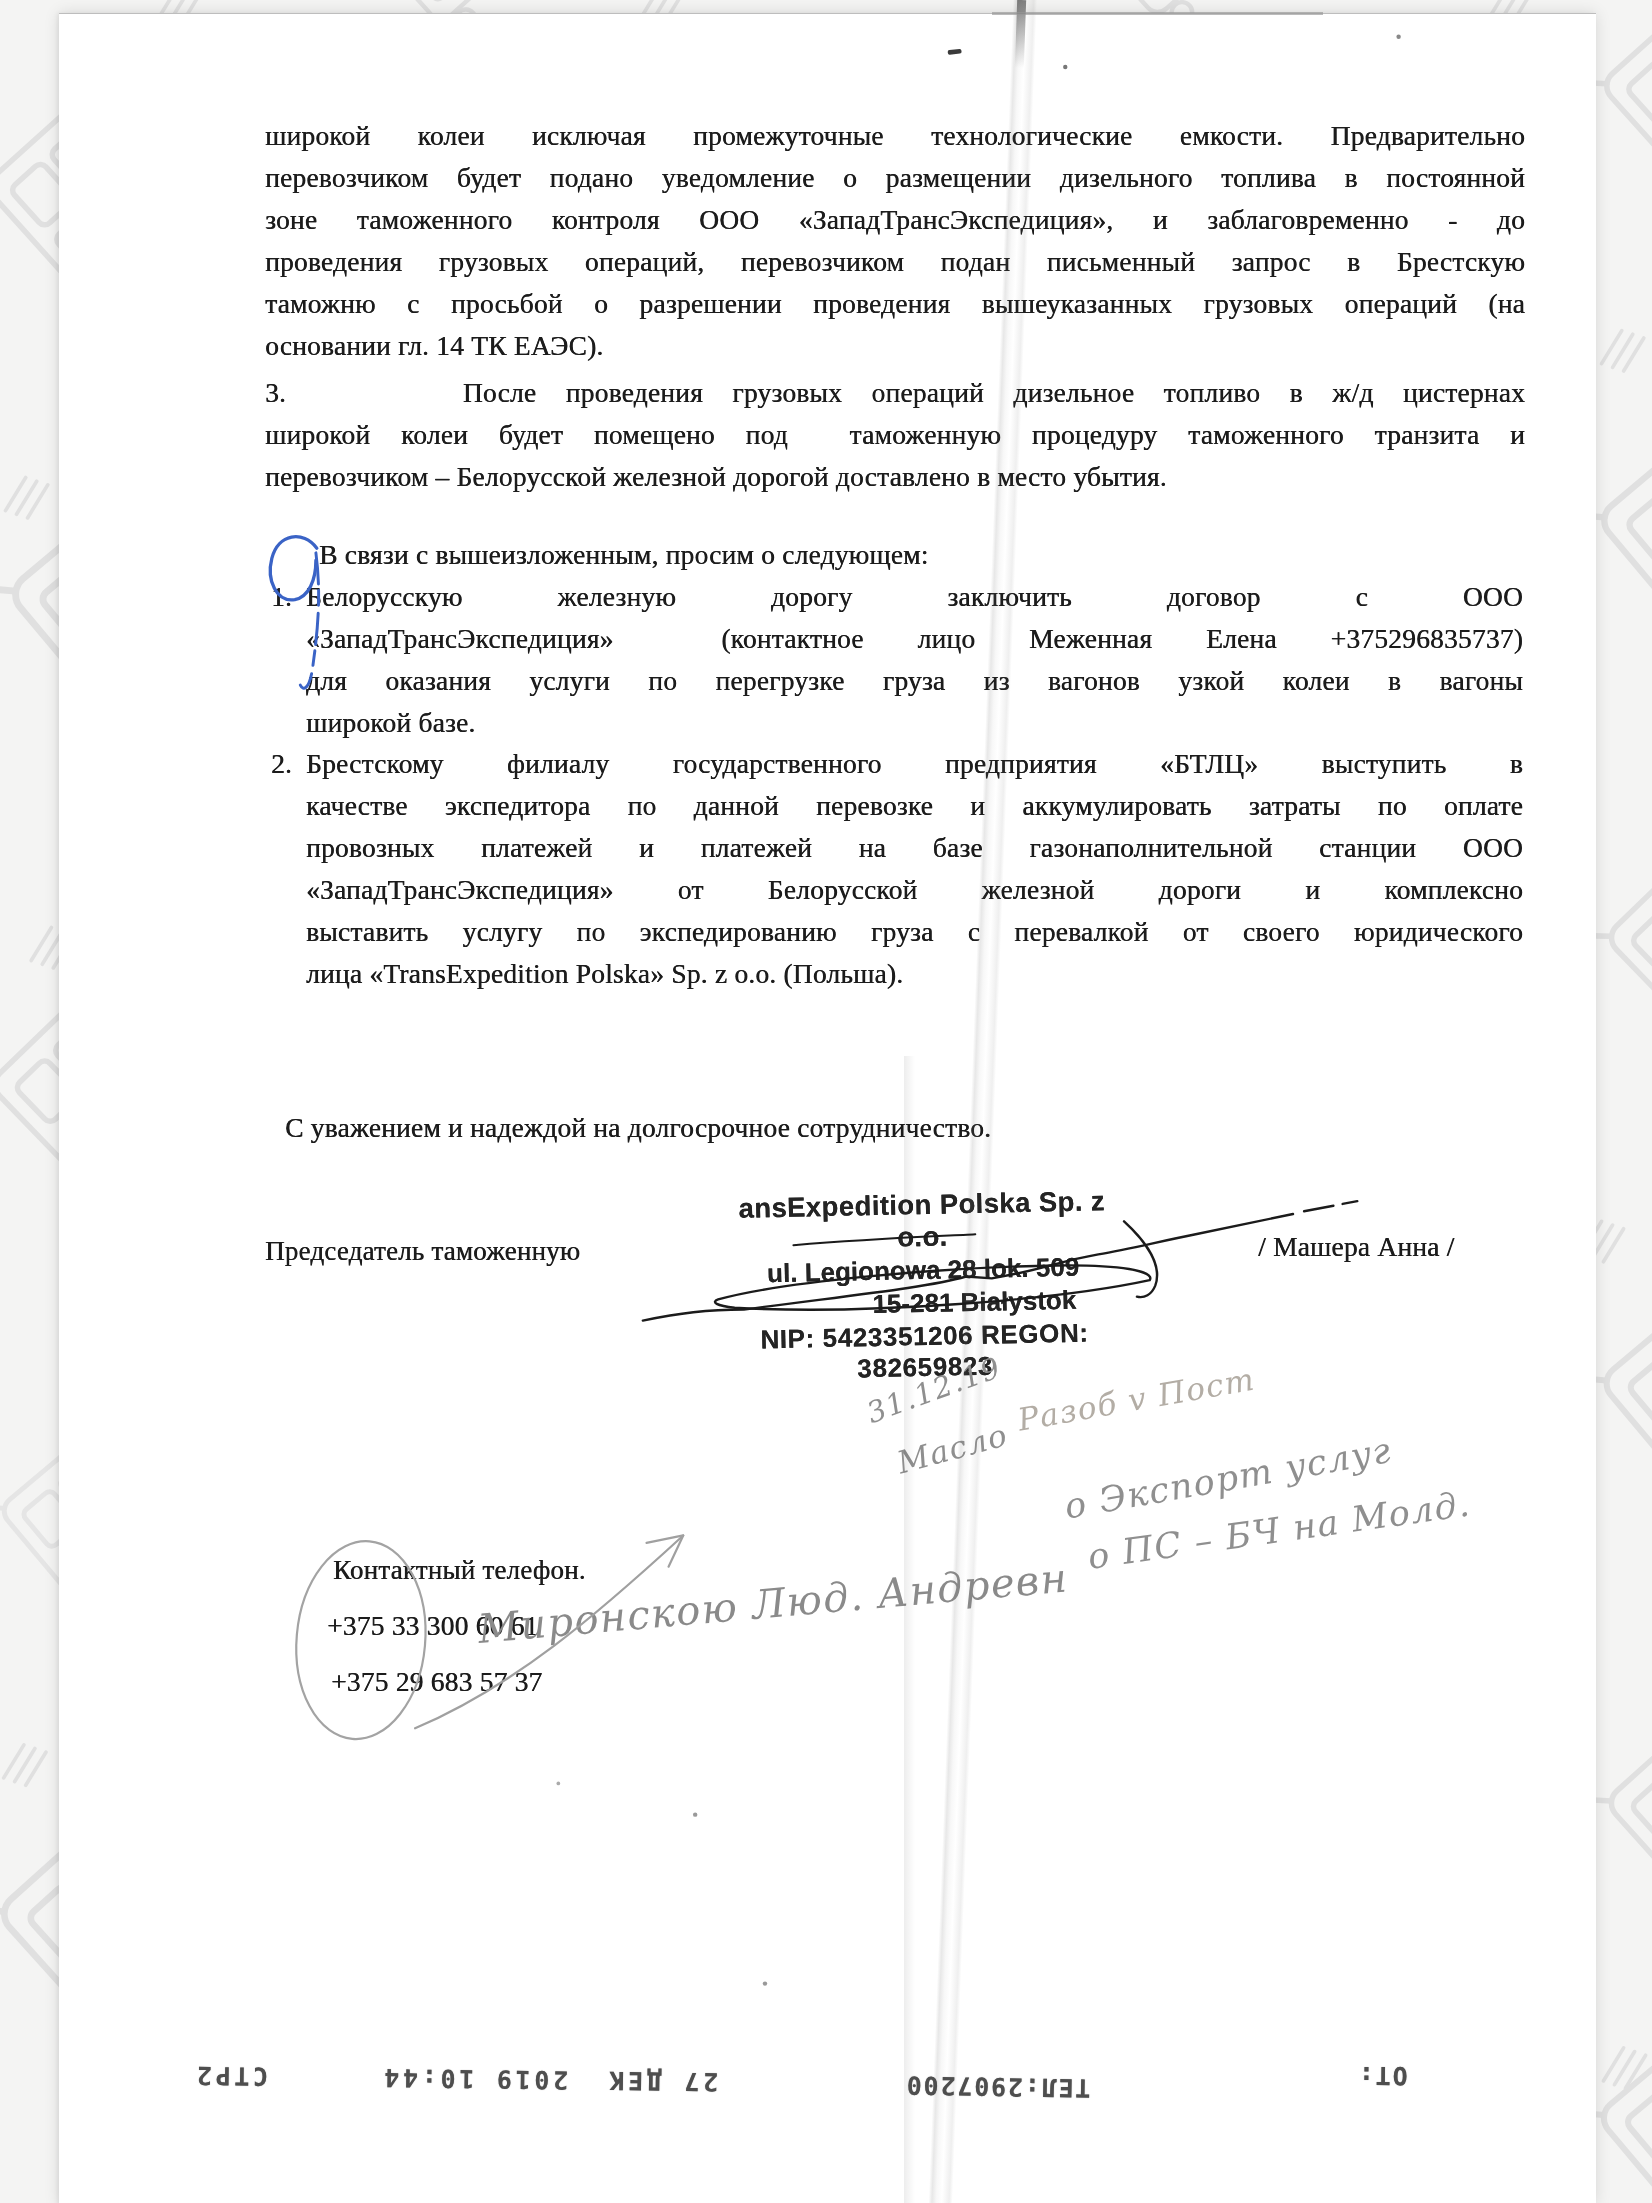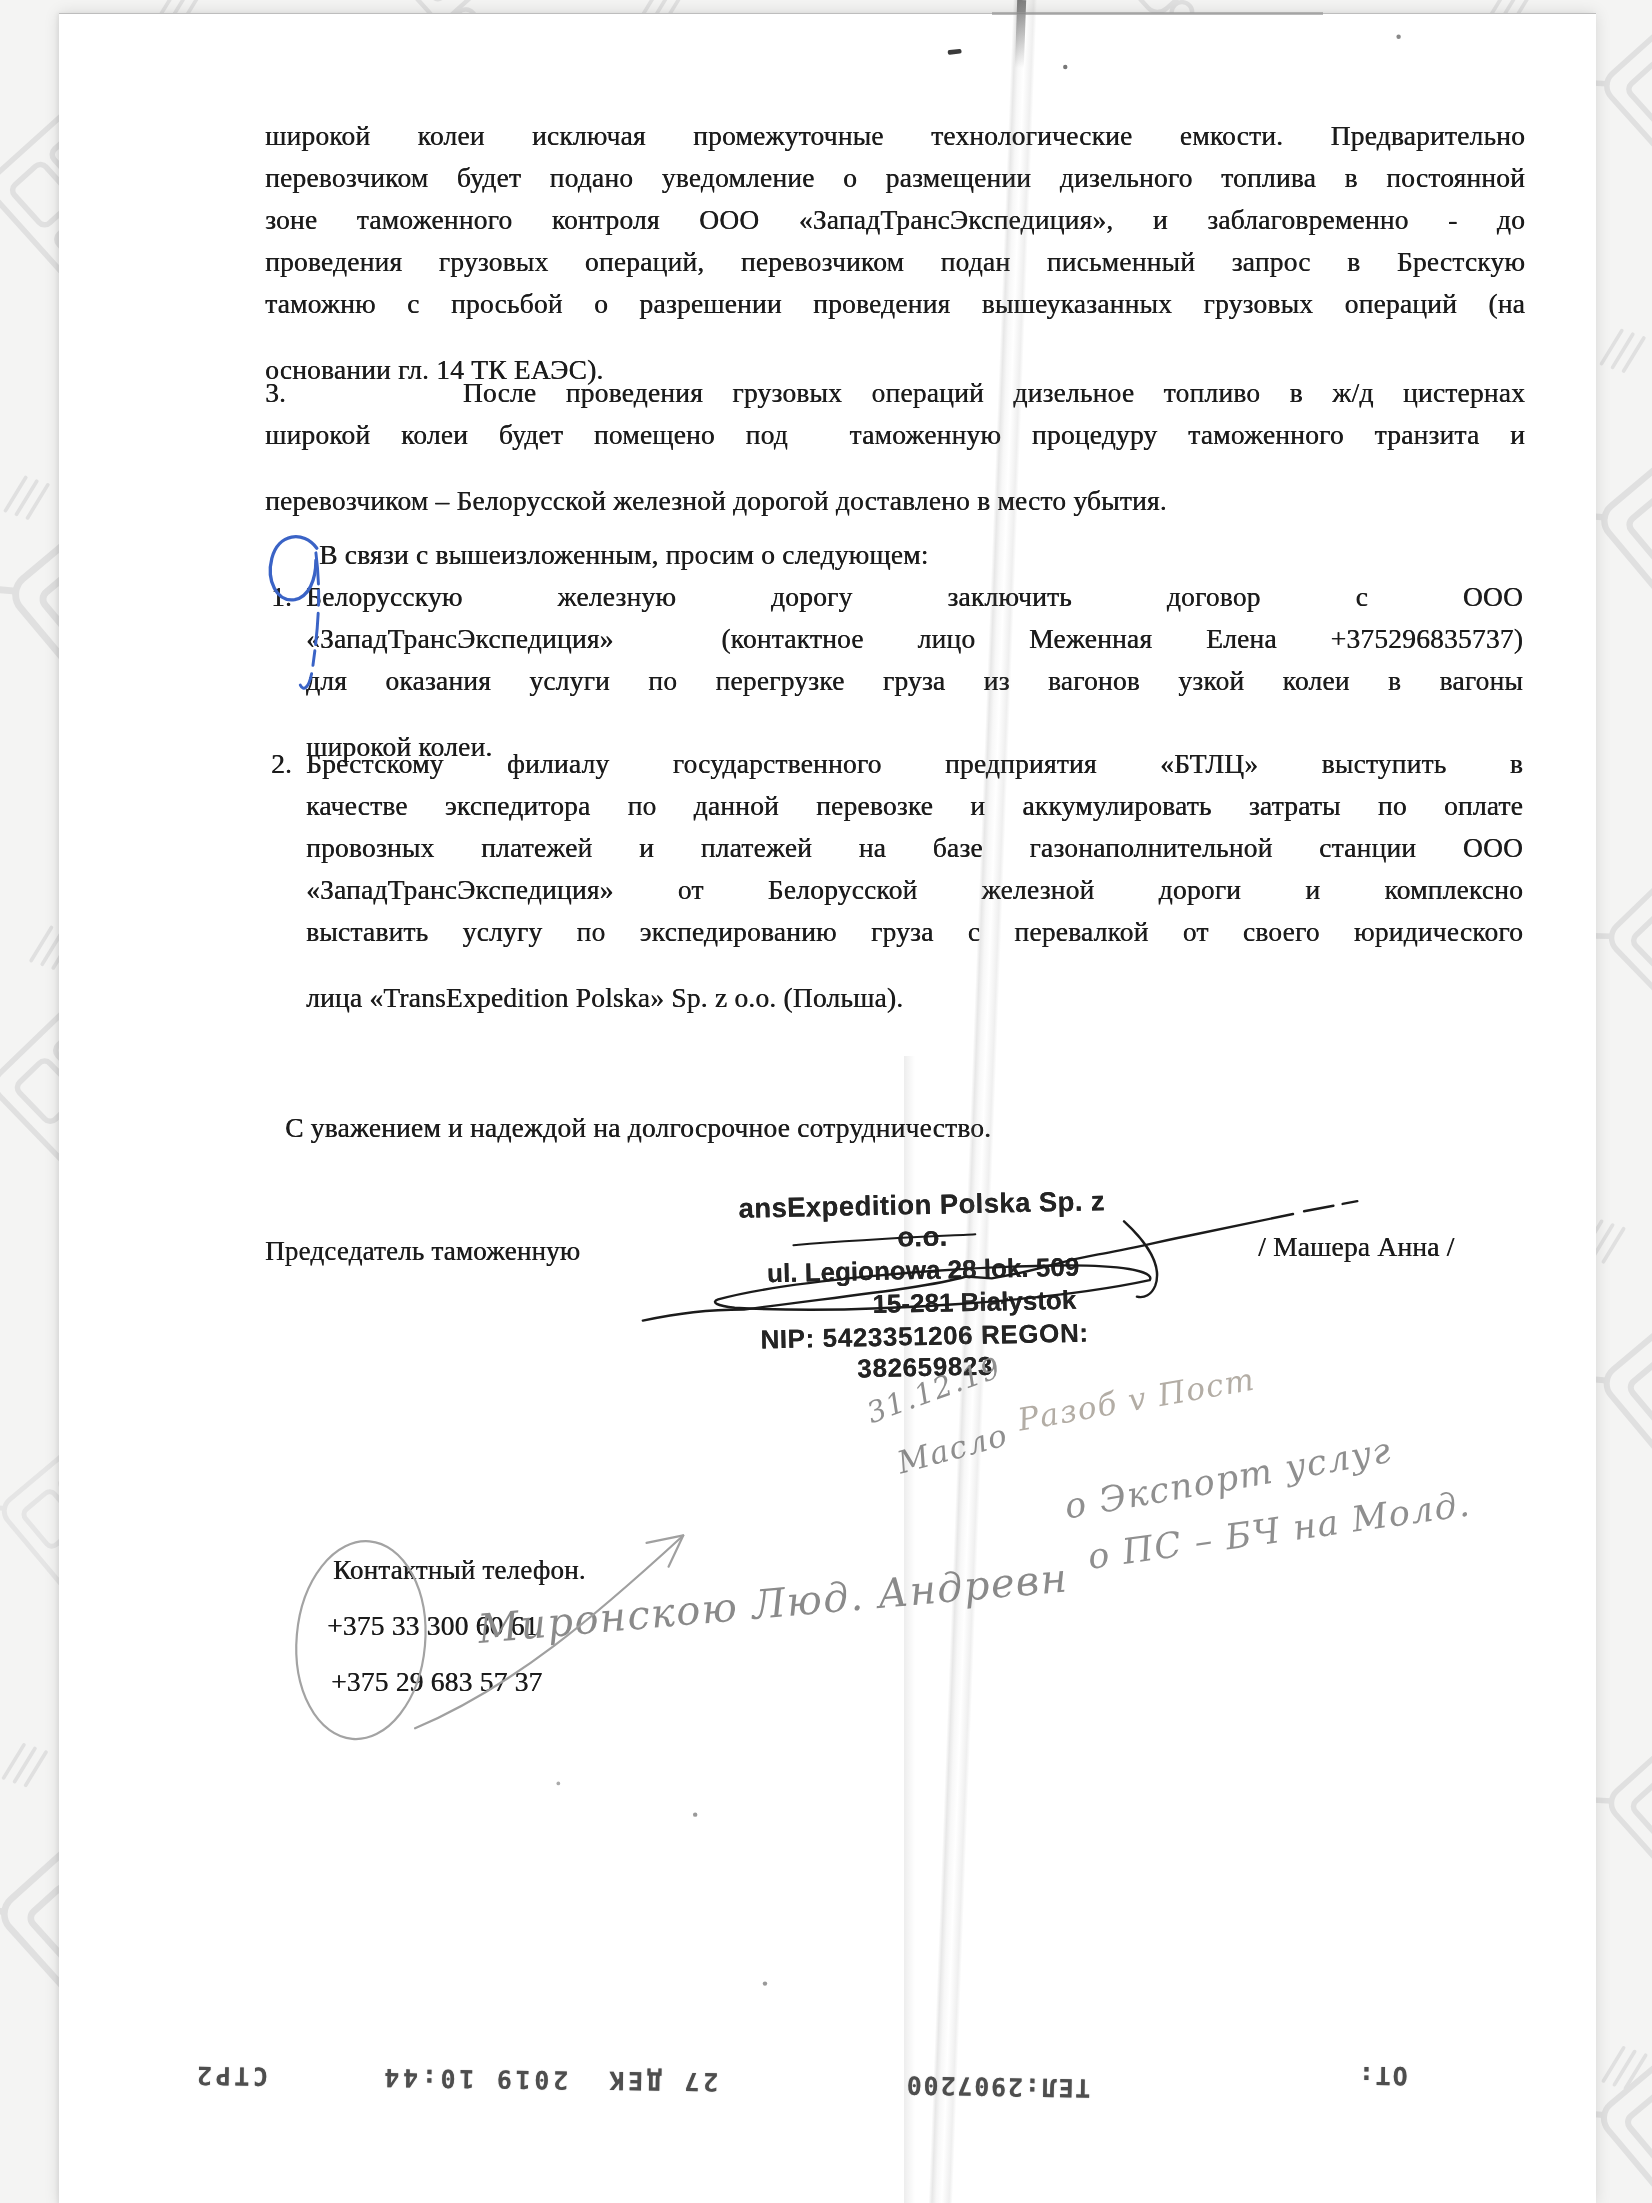--- a/index.html
+++ b/index.html
@@ -14,21 +14,21 @@
           rgba(110,110,110,.05) 32%, rgba(255,255,255,0) 55%, rgba(110,110,110,.11) 86%, rgba(110,110,110,0) 100%);}
   .crease-top{position:absolute;left:1016px;top:0;width:9.2px;height:68px;transform:rotate(2deg);
           background:linear-gradient(180deg, rgba(50,50,50,.6), rgba(50,50,50,0));}
   .streak{position:absolute;left:904px;top:1056px;width:11px;height:1148px;
           background:linear-gradient(90deg, rgba(0,0,0,.07), rgba(0,0,0,0));}
   .edge-dark{position:absolute;left:992px;top:12px;width:331px;height:2.8px;background:#979797;opacity:.65;}
 
   .doc{position:absolute;color:#1c1c1c;font-size:27.5px;line-height:42px;
        text-shadow:0.4px 0 0 currentColor;letter-spacing:0.2px;}
   .jlines div{height:42px;text-align:justify;text-align-last:justify;overflow:hidden;}
-  .jlines div:last-child{text-align-last:auto;margin-top:24px;}
+  .jlines div:last-child{text-align-last:auto;}
   .listnum{position:absolute;left:-35px;top:0;width:29px;text-align:left;}
 
   .stamp{position:absolute;left:667px;top:1175px;width:395px;text-align:center;
          font-family:"Liberation Sans", sans-serif;font-weight:700;color:#242424;
          transform:rotate(-1.2deg);text-shadow:0 0 0.6px #333;}
   .stamp .s1{font-size:27.5px;letter-spacing:0.4px;}
   .stamp .s2{font-size:26px;margin-top:1.8px;}
   .stamp .s3{font-size:26px;margin-top:1.8px;margin-left:101px;}
   .stamp .s4{font-size:26px;margin-top:2.8px;letter-spacing:0.6px;}
 
@@ -105,21 +105,21 @@
       </div>
 
     <div class="doc" style="left:260px;top:520px;width:1194px;">В связи с вышеизложенным, просим о следующем:</div>
 
     <div class="doc" style="left:247px;top:562px;width:1217px;">
       <span class="listnum">1.</span>
       <div class="jlines">
           <div>Белорусскую железную дорогу заключить договор с ООО</div>
           <div>«ЗападТрансЭкспедиция»&nbsp; (контактное лицо Меженная Елена +375296835737)</div>
           <div>для оказания услуги по перегрузке груза из вагонов узкой колеи в вагоны</div>
-          <div>широкой колеи.</div>
+          <div>широкой базе.</div>
         </div>
     </div>
 
     <div class="doc" style="left:247px;top:729px;width:1217px;">
       <span class="listnum">2.</span>
       <div class="jlines">
           <div>Брестскому филиалу государственного предприятия «БТЛЦ» выступить в</div>
           <div>качестве экспедитора по данной перевозке и аккумулировать затраты по оплате</div>
           <div>провозных платежей и платежей на базе газонаполнительной станции ООО</div>
           <div>«ЗападТрансЭкспедиция» от Белорусской железной дороги и комплексно</div>

